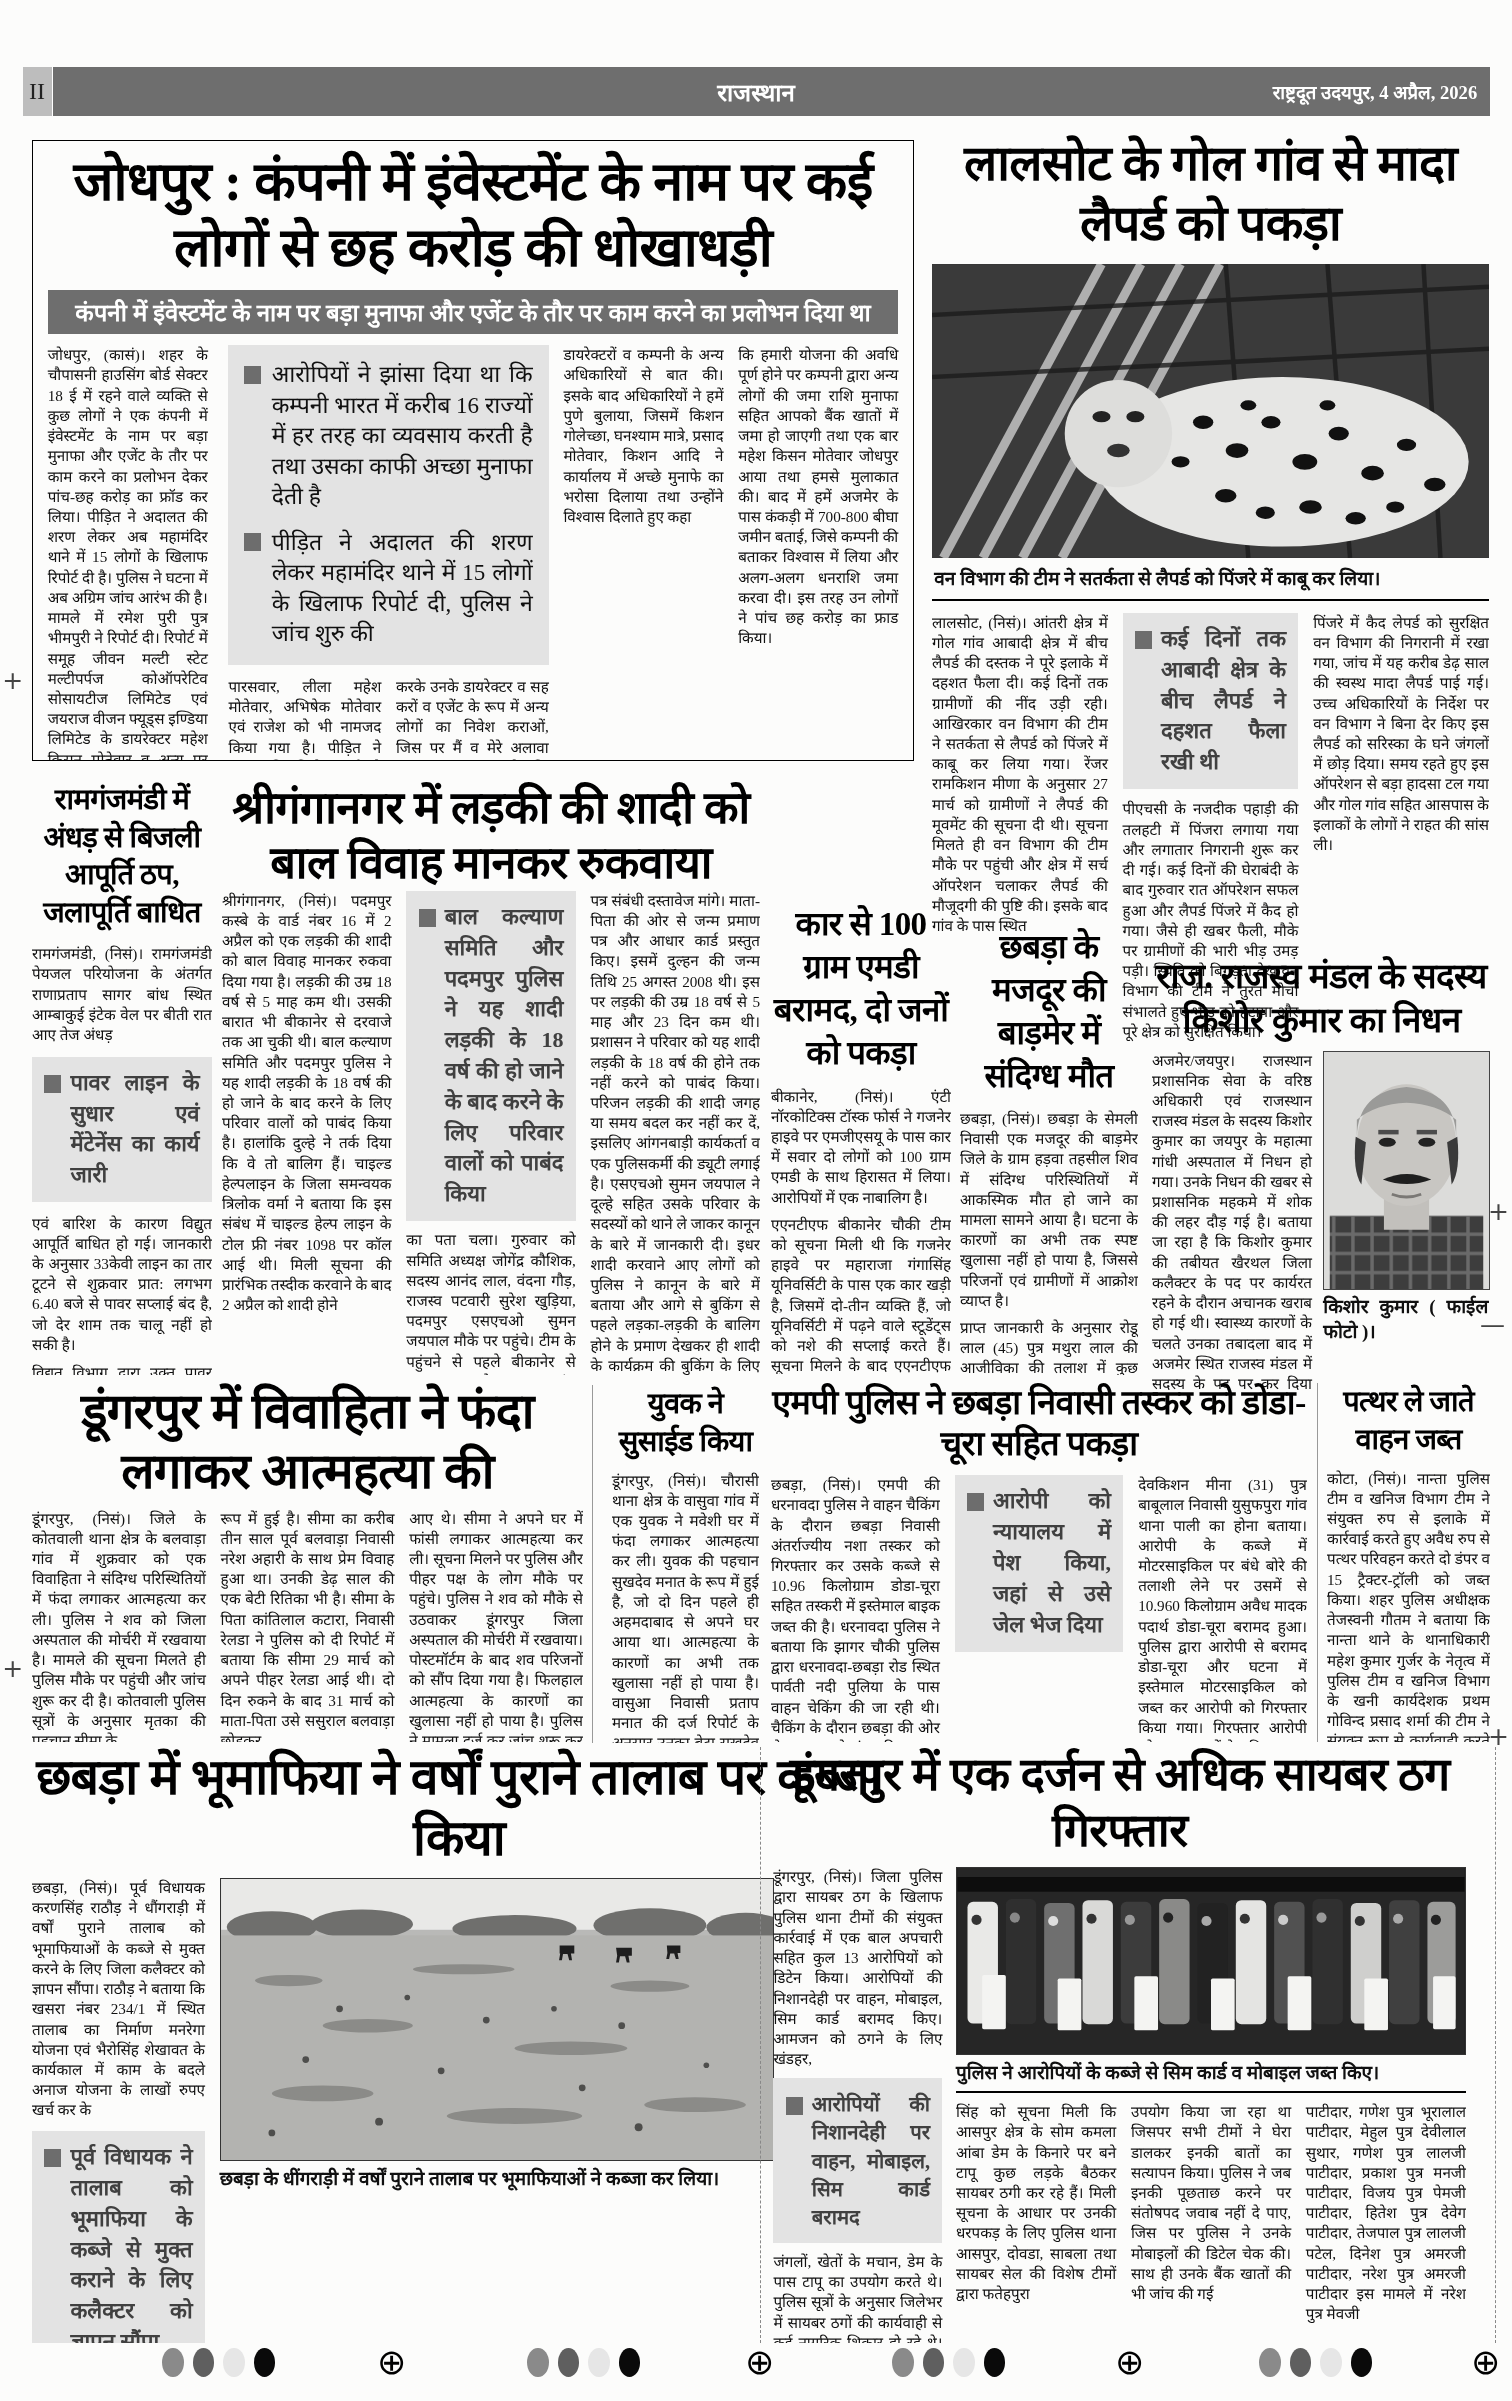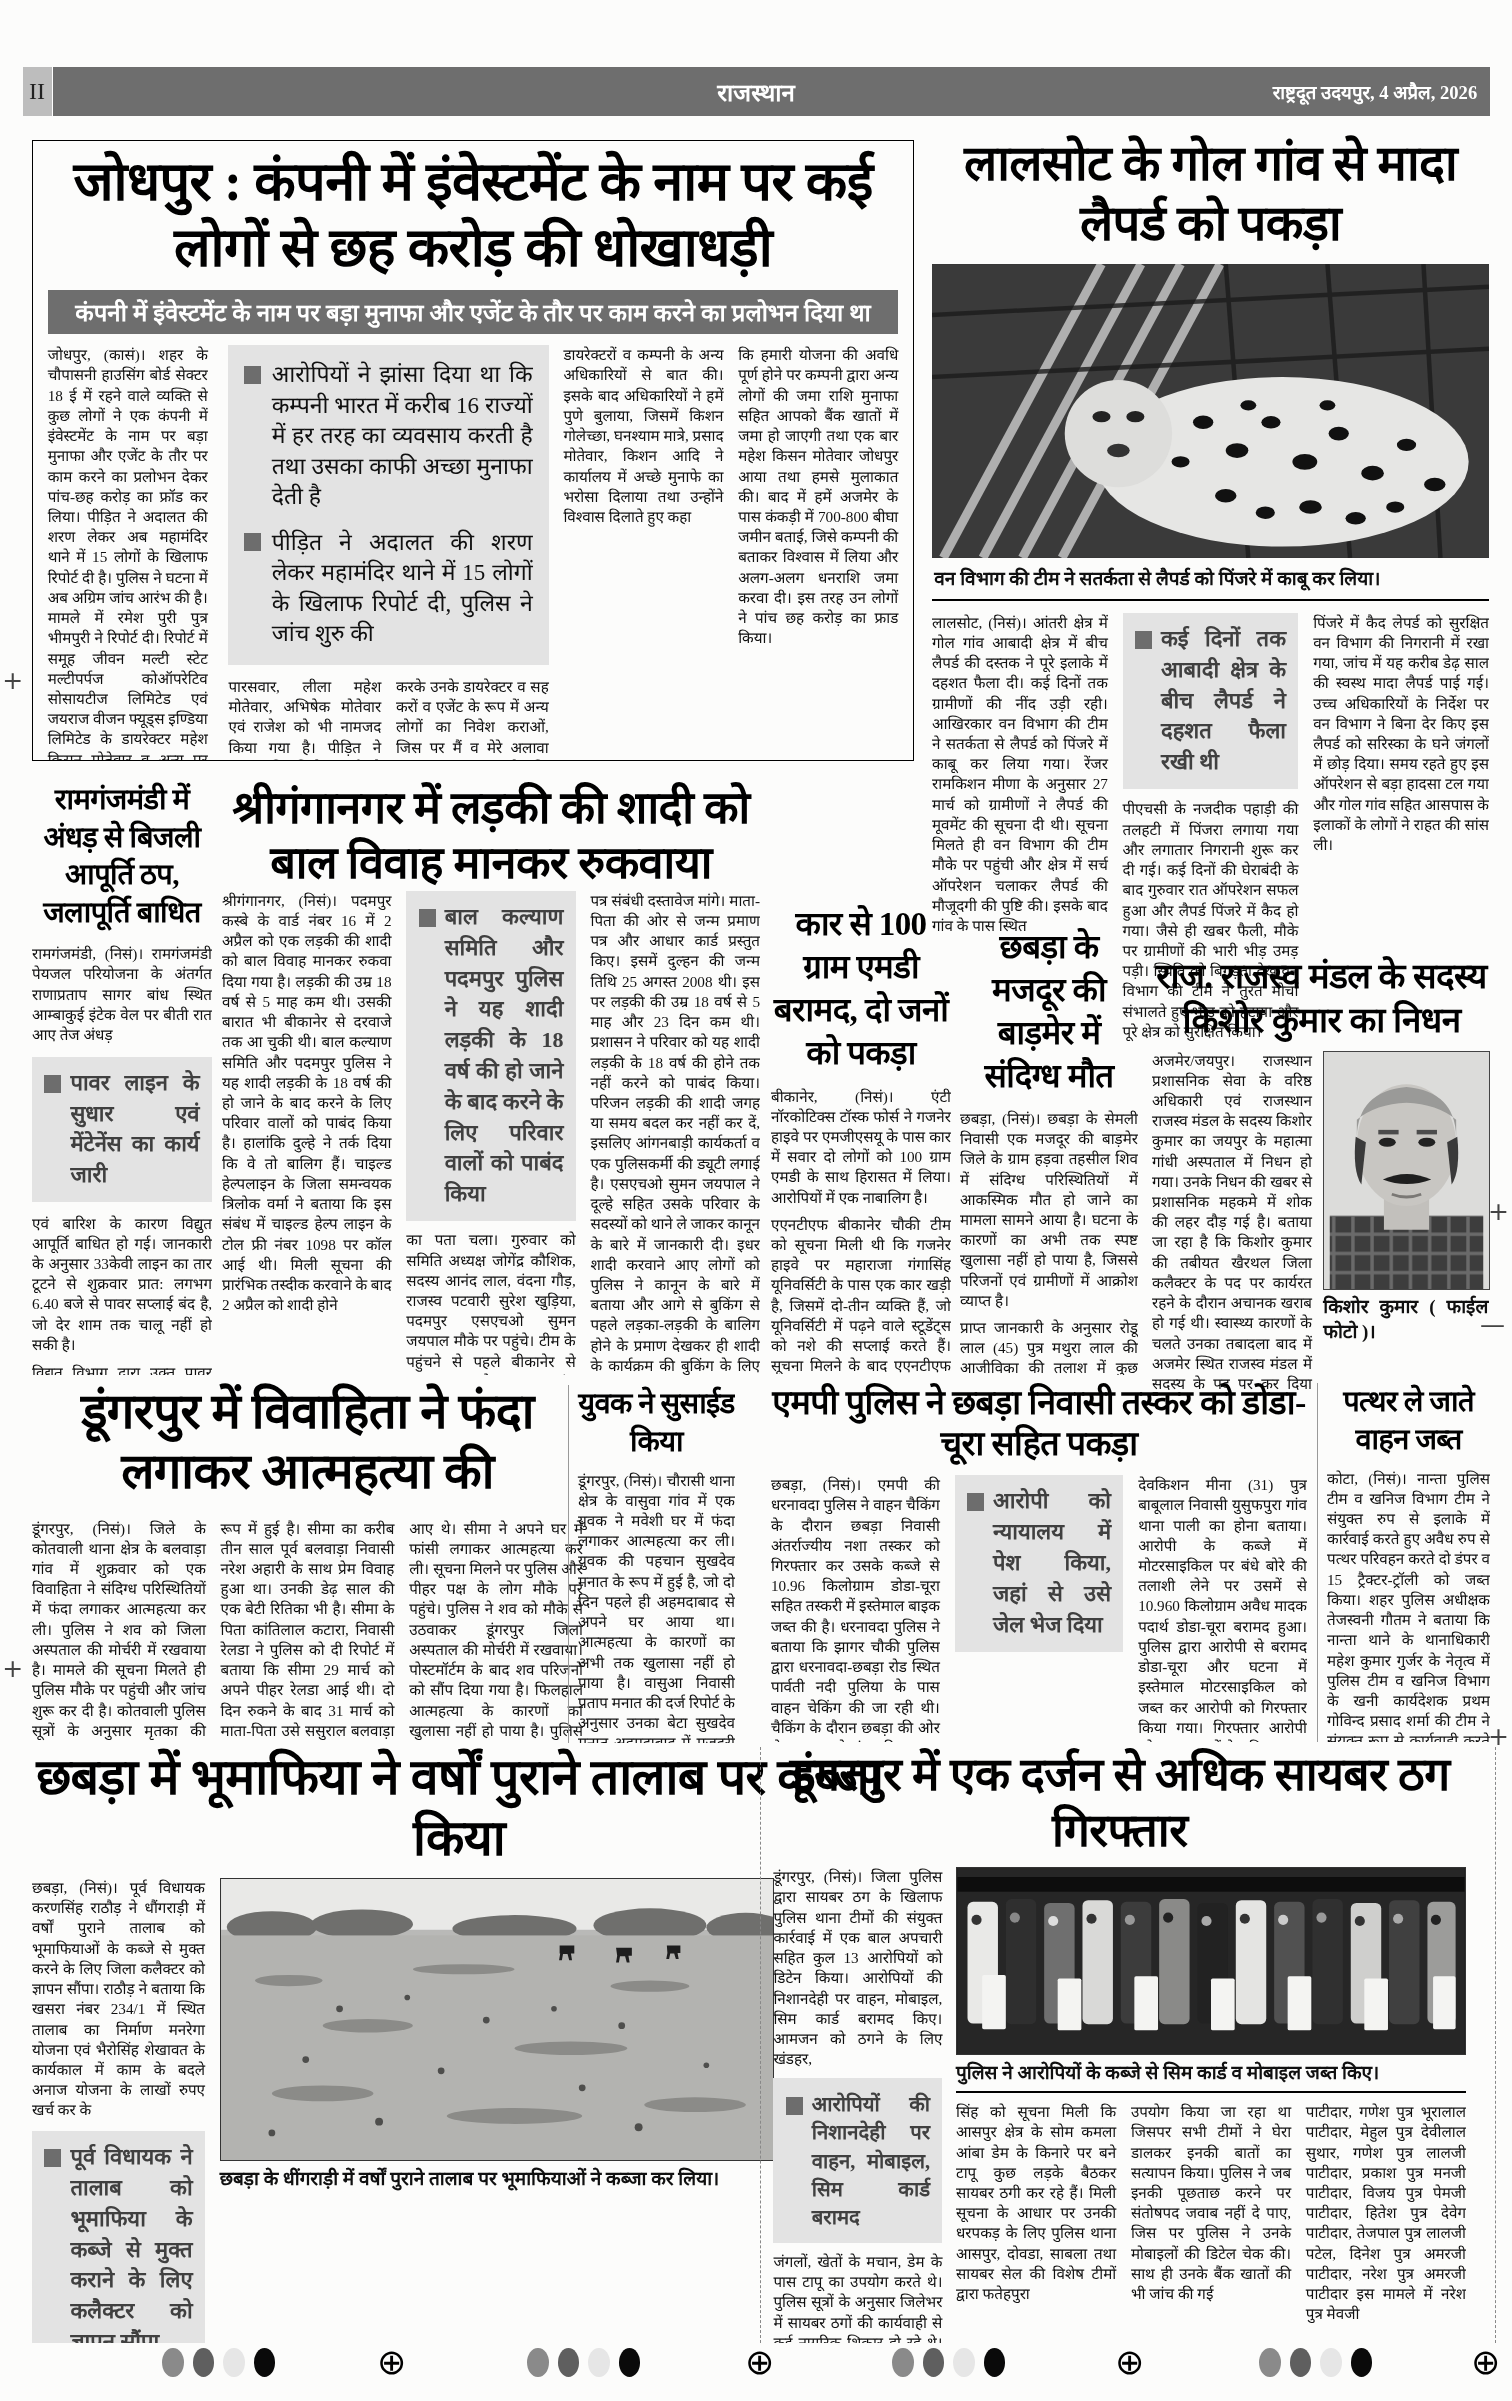--- a/index.html
+++ b/index.html
@@ -44,21 +44,21 @@
   #md .hl{font-size:33px;line-height:1.3;}
   #majdoor{left:960px;top:926px;width:178px;height:449px;}
   #majdoor .hl{font-size:33px;line-height:1.3;}
   #kishore{left:1152px;top:955px;width:339px;height:439px;}
   #kishore .hl{font-size:35px;line-height:1.25;}
   #kishore .krow{display:flex;gap:11.3px;margin-top:8px;}
   #kishore .ktxt{width:160px;}
   #kishore .kpic{width:165px;}
   #vivahita{left:32px;top:1382px;width:551px;height:360px;}
   #vivahita .hl{font-size:49px;}
-  #yuvak{left:568px;top:1385px;width:167px;height:358px;border-left:1.1px solid #999;padding-left:9px;}
+  #yuvak{left:592px;top:1385px;width:167px;height:358px;border-left:1.1px solid #999;padding-left:19px;}
   #yuvak .hl{font-size:29px;line-height:1.3;}
   #mp{left:771px;top:1382px;width:536px;height:360px;}
   #mp .hl{font-size:34px;}
   #patthar{left:1317px;top:1383px;width:173px;height:359px;border-left:1.1px solid #999;padding-left:9px;}
   #patthar .hl{font-size:29px;line-height:1.3;}
   #talab{left:32px;top:1747px;width:854px;height:596px;}
   #talab .hl{font-size:50px;}
   #talab .tmid{display:flex;gap:14.7px;margin-top:9px;width:740px;}
   #talab .tleft{width:173px;flex:none;}
   #talab .tright{flex:1;}
@@ -233,21 +233,21 @@
           <path d="M104,226 Q146,206 190,226 Q146,242 104,226 Z" fill="#1f1f1f"></path>
           <path d="M120,252 Q146,262 172,252" stroke="#7a7875" stroke-width="5" fill="none"></path>
         </svg>
         <div class="cap" style="margin-top:5.6px;">किशोर कुमार ( फाईल फोटो )।</div>
       </div>
     </div>
 
   </div>
 
   <div id="vivahita" class="blk">
-    <div class="hl" style="margin-bottom:17px;">डूंगरपुर में विवाहिता ने फंदा लगाकर आत्महत्या की</div>
+    <div class="hl" style="margin-bottom:7px;">डूंगरपुर में विवाहिता ने फंदा लगाकर आत्महत्या की</div>
     <div class="cols story">
       <div class="col">डूंगरपुर, (निसं)। जिले के कोतवाली थाना क्षेत्र के बलवाड़ा गांव में शुक्रवार को एक विवाहिता ने संदिग्ध परिस्थितियों में फंदा लगाकर आत्महत्या कर ली। पुलिस ने शव को जिला अस्पताल की मोर्चरी में रखवाया है। मामले की सूचना मिलते ही पुलिस मौके पर पहुंची और जांच शुरू कर दी है। कोतवाली पुलिस सूत्रों के अनुसार मृतका की पहचान सीमा के</div>
       <div class="col">रूप में हुई है। सीमा का करीब तीन साल पूर्व बलवाड़ा निवासी नरेश अहारी के साथ प्रेम विवाह हुआ था। उनकी डेढ़ साल की एक बेटी रितिका भी है। सीमा के पिता कांतिलाल कटारा, निवासी रेलडा ने पुलिस को दी रिपोर्ट में बताया कि सीमा 29 मार्च को अपने पीहर रेलडा आई थी। दो दिन रुकने के बाद 31 मार्च को माता-पिता उसे ससुराल बलवाड़ा छोड़कर</div>
       <div class="col">आए थे। सीमा ने अपने घर में फांसी लगाकर आत्महत्या कर ली। सूचना मिलने पर पुलिस और पीहर पक्ष के लोग मौके पर पहुंचे। पुलिस ने शव को मौके से उठवाकर डूंगरपुर जिला अस्पताल की मोर्चरी में रखवाया। पोस्टमॉर्टम के बाद शव परिजनों को सौंप दिया गया है। फिलहाल आत्महत्या के कारणों का खुलासा नहीं हो पाया है। पुलिस ने मामला दर्ज कर जांच शुरू कर दी है।</div>
     </div>
   </div>
 
   <div id="yuvak" class="blk story">
     <div class="hl" style="margin-bottom:10.2px;">युवक ने सुसाईड किया</div>
     <div>डूंगरपुर, (निसं)। चौरासी थाना क्षेत्र के वासुवा गांव में एक युवक ने मवेशी घर में फंदा लगाकर आत्महत्या कर ली। युवक की पहचान सुखदेव मनात के रूप में हुई है, जो दो दिन पहले ही अहमदाबाद से अपने घर आया था। आत्महत्या के कारणों का अभी तक खुलासा नहीं हो पाया है। वासुआ निवासी प्रताप मनात की दर्ज रिपोर्ट के अनुसार उनका बेटा सुखदेव मनात अहमदाबाद में मजदूरी करता था। सुखदेव सुबह घर पर ही था और महुएं बीनने के लिए घर से निकला था। इसी दौरान जब उसकी मां रसोई में खाना बना रही थी, सुखदेव ने मवेशी घर में फंदा लगाकर अपनी जान दे दी।</div>

